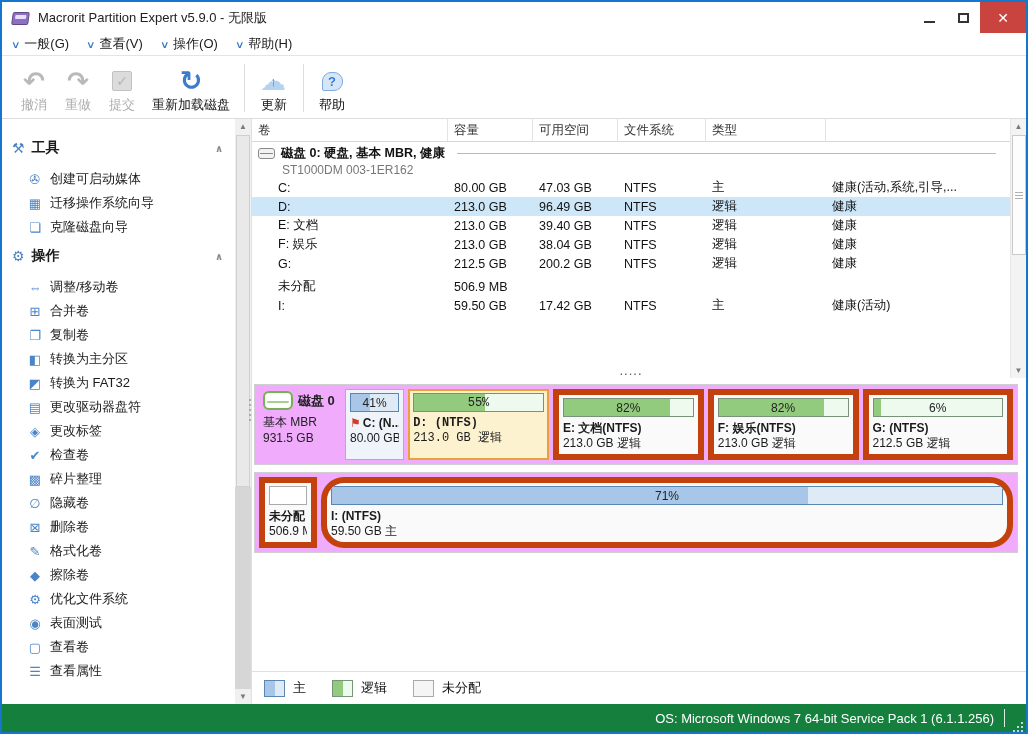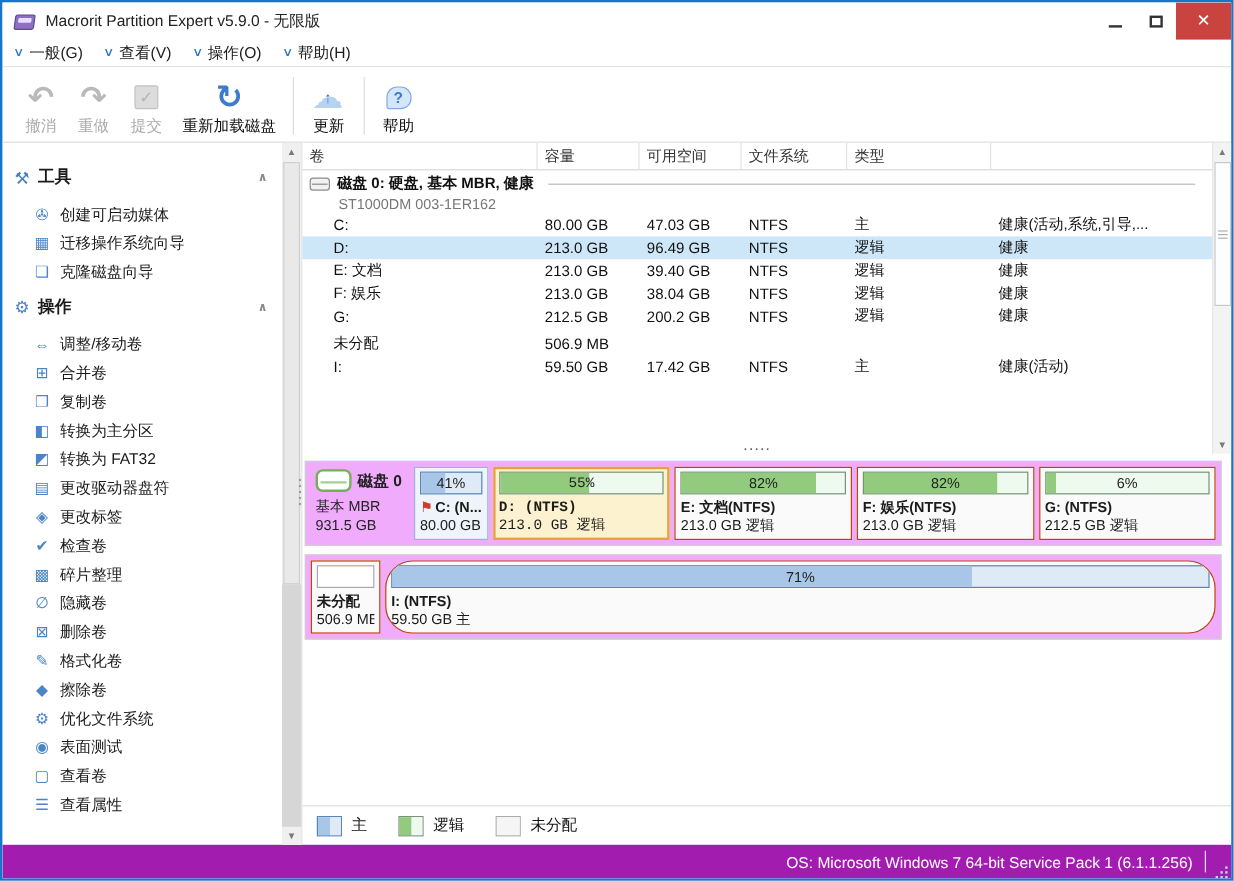--- a/index.html
+++ b/index.html
@@ -81,21 +81,21 @@
   .maps { padding:6px 8px 0 2px; }
   .disk-panel { border:1px solid #cfcfcf; background:#f0abfc; display:flex; padding:4px; margin-bottom:7px;justify-content:center; }
   .disk-info { width:86px; flex:0 0 86px; padding:2px 0 0 4px; font-size:12px; color:#222; }
   .disk-info .dname { display:flex; align-items:center; font-size:13px; font-weight:bold; gap:5px; margin-bottom:4px;}
   .disk-info div { line-height:16px; }
   .hdd-icon { width:30px; height:19px; border:2px solid #76b055; border-radius:6px; background:#fdfffd; position:relative; flex:0 0 30px;}
   .hdd-icon:after { content:""; position:absolute; left:2px; right:2px; top:8px; height:2px; background:#a7cf92; border-radius:1px;}
   .usb-icon { width:26px; height:15px; border:2px solid #76b055; border-radius:3px; background:#fdfffd; position:relative; transform:rotate(-35deg); margin:4px 2px 0 2px; flex:0 0 26px;}
   .usb-icon:after { content:""; position:absolute; right:-6px; top:2px; width:4px; height:7px; background:#a7cf92; }
   .parts { flex:1 1 auto; display:flex; gap:4px; min-width:0;}
-  .part-box { border:1px solid #c2410c; background:#fafafa; padding:3px 4px; min-width:58px; display:flex; flex-direction:column; overflow:hidden;}
+  .part-box { border:6px solid #c2410c; background:#fafafa; padding:3px 4px; min-width:58px; display:flex; flex-direction:column; overflow:hidden;}
   .part-box.selected { border:2px solid #e9a13b; background:#fdf2cf; padding:2px 3px;}
   .part-box.c-style { border:1px solid #9ab4d6; background:#eff4fb; }
   .pbar { position:relative; height:19px; border:1px solid #888; background:#fff; margin-bottom:3px; flex:0 0 19px;}
   .pbar .fill { position:absolute; left:0; top:0; bottom:0; }
   .pbar.primary { border-color:#5a86b4; background:#dfeaf7; }
   .pbar.primary .fill { background:#a8c7e8; }
   .pbar.logical { border-color:#79927a; background:#edfaed; }
   .pbar.logical .fill { background:#92cb7e; }
   .pbar.unallocated { border-color:#aaa; background:#fff; }
   .pbar .plabel { position:absolute; left:0; right:0; top:0; bottom:0; display:flex; align-items:center; justify-content:center; font-size:12px; color:#222; }
@@ -105,21 +105,21 @@
   
   .main-spacer { flex:1 1 auto; }
   .legend { height:33px; flex:0 0 33px; border-top:1px solid #e0e0e0; display:flex; align-items:center; padding-left:12px; gap:26px;}
   .leg-item { display:flex; align-items:center; gap:8px; font-size:13px; color:#111; }
   .leg-swatch { width:21px; height:17px; border:1px solid #888; display:flex; }
   .leg-swatch i { flex:1; }
   .leg-swatch.primary { border-color:#5a86b4; } .leg-swatch.primary i:first-child{background:#a8c7e8;} .leg-swatch.primary i:last-child{background:#dfeaf7;}
   .leg-swatch.logical { border-color:#79927a; } .leg-swatch.logical i:first-child{background:#92cb7e;} .leg-swatch.logical i:last-child{background:#edfaed;}
   .leg-swatch.unallocated { border-color:#aaa; } .leg-swatch.unallocated i{background:#f5f5f5;}
   
-  .statusbar { height:28px; flex:0 0 28px; background:#a21caf; display:flex; align-items:center; justify-content:flex-end; color:#fff; font-size:13px; }
+  .statusbar { height:28px; flex:0 0 28px; background:#15803d; display:flex; align-items:center; justify-content:flex-end; color:#fff; font-size:13px; }
   .status-sep { width:1px; height:18px; background:rgba(255,255,255,0.85); margin:0 6px 0 10px; }
   .grip { width:12px; height:12px; position:relative; margin-right:3px; align-self:flex-end; }
   .grip i { position:absolute; width:2px; height:2px; background:#bcd6ef; }
   .grip i:nth-child(1){right:0;bottom:0;} .grip i:nth-child(2){right:4px;bottom:0;} .grip i:nth-child(3){right:0;bottom:4px;}
   .grip i:nth-child(4){right:8px;bottom:0;} .grip i:nth-child(5){right:0;bottom:8px;} .grip i:nth-child(6){right:4px;bottom:4px;}
   
   .watermark { position:absolute; right:18px; bottom:14px; font-size:46px; font-weight:bold; letter-spacing:6px;
     color:rgba(252,252,252,0.95); text-shadow:3px 3px 0 rgba(110,110,110,0.65), -1px -1px 0 rgba(150,150,150,0.35);
     z-index:50; pointer-events:none; }
 </style>

